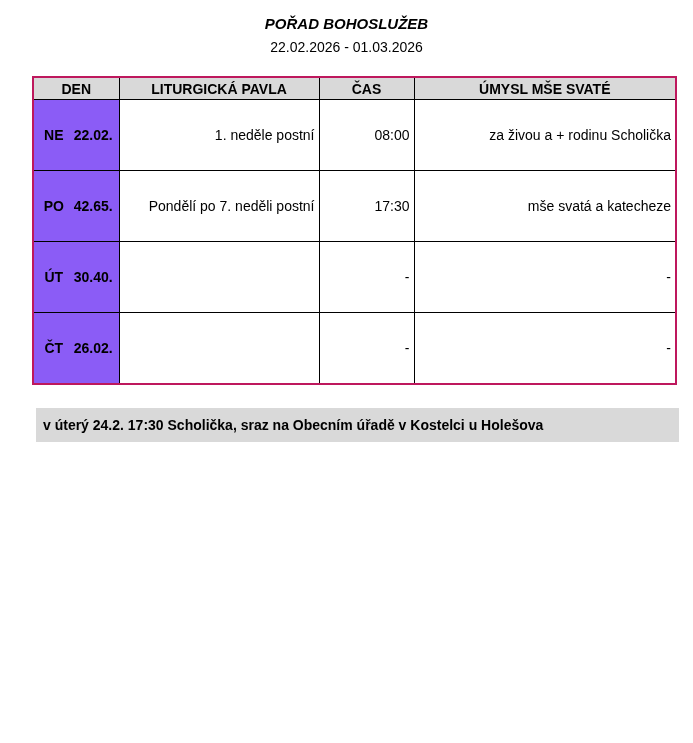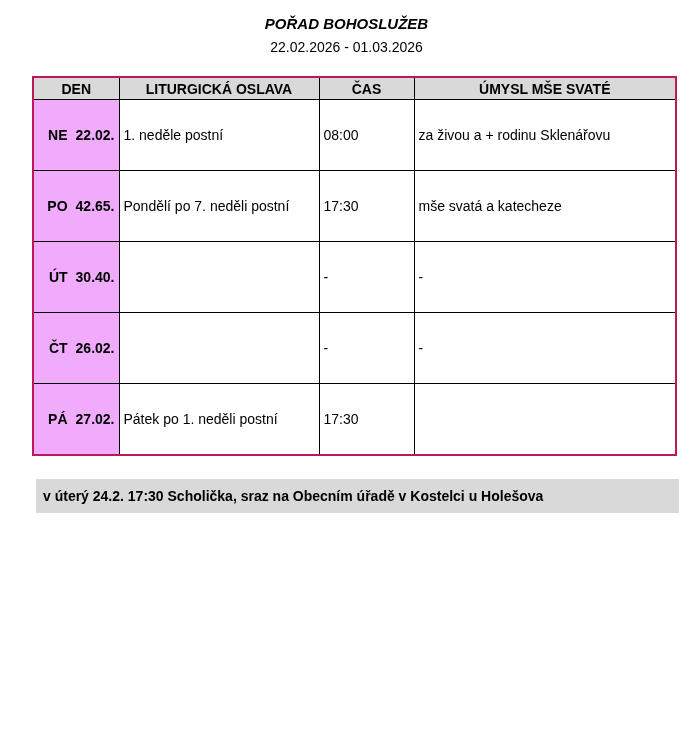--- a/index.html
+++ b/index.html
@@ -49,28 +49,28 @@
   }
   table.schedule th {
     background: #d9d9d9;
     font-weight: bold;
     text-align: center;
     height: 19px;
     padding: 1px 2px;
   }
   table.schedule td {
     height: 66px;
-    text-align: left;
+    text-align: right;
     padding: 2px 4px;
     background: #ffffff;
   }
   table.schedule td.den-cell {
-    background: #f0abfc;
+    background: #8b5cf6;
     font-weight: bold;
-    text-align: right;
+    text-align: center;
     padding-left: 6px;
   }
   .den-day {
     display: inline-block;
     min-width: 24px;
     margin-right: 8px;
   }
   .footer-note {
     margin: 23px 0 0 36px;
     width: 643px;
@@ -94,54 +94,48 @@
   <table class="schedule">
     <colgroup>
       <col style="width:86px">
       <col style="width:200px">
       <col style="width:95px">
       <col style="width:262px">
     </colgroup>
     <thead>
       <tr>
         <th>DEN</th>
-        <th>LITURGICKÁ OSLAVA</th>
+        <th>LITURGICKÁ PAVLA</th>
         <th>ČAS</th>
         <th>ÚMYSL MŠE SVATÉ</th>
       </tr>
     </thead>
     <tbody>
       <tr>
         <td class="den-cell"><span class="den-day">NE</span><span>22.02.</span></td>
         <td>1. neděle postní</td>
         <td>08:00</td>
-        <td>za živou a + rodinu Sklenářovu</td>
+        <td>za živou a + rodinu Scholička</td>
       </tr>
       <tr>
         <td class="den-cell"><span class="den-day">PO</span><span>42.65.</span></td>
         <td>Pondělí po 7. neděli postní</td>
         <td>17:30</td>
         <td>mše svatá a katecheze</td>
       </tr>
       <tr>
         <td class="den-cell"><span class="den-day">ÚT</span><span>30.40.</span></td>
         <td></td>
         <td>-</td>
         <td>-</td>
       </tr>
       <tr>
         <td class="den-cell"><span class="den-day">ČT</span><span>26.02.</span></td>
         <td></td>
         <td>-</td>
         <td>-</td>
       </tr>
-      <tr>
-        <td class="den-cell"><span class="den-day">PÁ</span><span>27.02.</span></td>
-        <td>Pátek po 1. neděli postní</td>
-        <td>17:30</td>
-        <td></td>
-      </tr>
     </tbody>
   </table>
 
   <div class="footer-note">v úterý 24.2. 17:30 Scholička, sraz na Obecním úřadě v Kostelci u Holešova</div>
 
 </div>
 
 </body></html>

